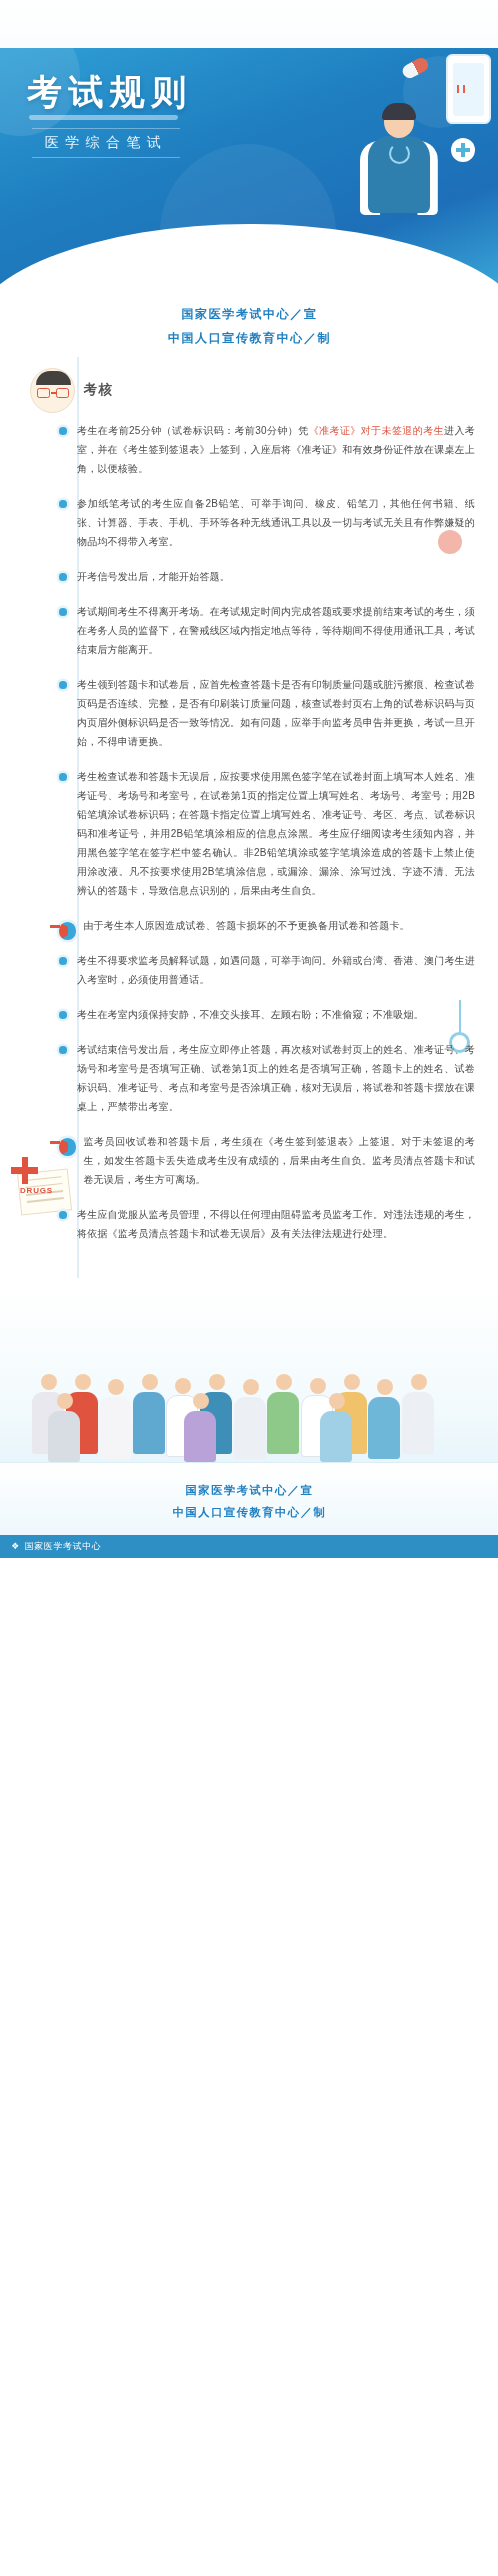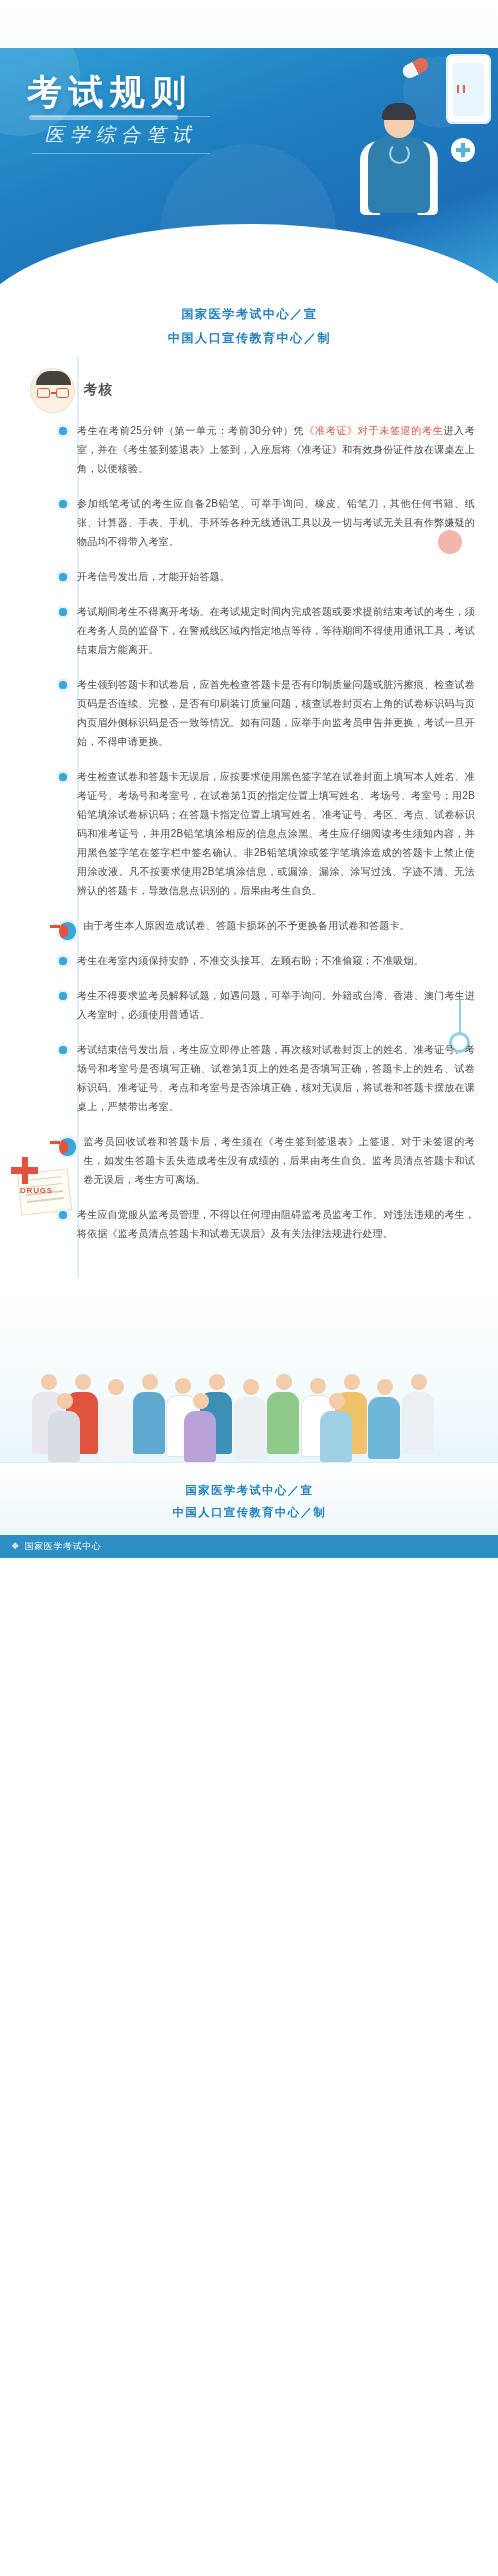--- a/index.html
+++ b/index.html
@@ -52,28 +52,27 @@
   }
   .title-underline {
     position: absolute;
     top: 67px; left: 29px;
     width: 149px; height: 4.8px;
     background: rgba(255,255,255,0.45);
     border-radius: 2.4px;
   }
   .title-sub {
     position: absolute;
-    top: 68px; left: 32px;
-    font-size: 19px;
+    top: 80px; left: 32px;
+    font-size: 14px;
     color: #eaf6ff;
     letter-spacing: 6.4px;
     padding: 4.8px 12.8px;
     border-top: 0.8px solid rgba(255,255,255,0.35);
     border-bottom: 0.8px solid rgba(255,255,255,0.35);
-    font-style: italic;
   }
   
   .doc {
     position: absolute;
     right: 56px; top: 58px;
     width: 88px; height: 120px;
   }
   .doc .head {
     position: absolute; left: 29px; top: 0;
     width: 30px; height: 32px; border-radius: 50%;
@@ -373,30 +372,30 @@
       <div class="redcross"></div>
       <div class="drugs-label">DRUGS</div>
     </div>
     <div class="art art-steth2">
       <div class="tube"></div>
       <div class="ring"></div>
     </div>
 
     <ul class="rules">
       <li>
-        <span>考生在考前25分钟（第一单元：考前30分钟）凭</span><span class="hl">《准考证》对于未签退的考生</span><span>进入考室，并在《考生签到签退表》上签到，入座后将《准考证》和有效身份证件放在课桌左上角，以便核验。</span>
+        <span>考生在考前25分钟（试卷标识码：考前30分钟）凭</span><span class="hl">《准考证》对于未签退的考生</span><span>进入考室，并在《考生签到签退表》上签到，入座后将《准考证》和有效身份证件放在课桌左上角，以便核验。</span>
       </li>
       <li>参加纸笔考试的考生应自备2B铅笔、可举手询问、橡皮、铅笔刀，其他任何书籍、纸张、计算器、手表、手机、手环等各种无线通讯工具以及一切与考试无关且有作弊嫌疑的物品均不得带入考室。</li>
       <li>开考信号发出后，才能开始答题。</li>
       <li>考试期间考生不得离开考场。在考试规定时间内完成答题或要求提前结束考试的考生，须在考务人员的监督下，在警戒线区域内指定地点等待，等待期间不得使用通讯工具，考试结束后方能离开。</li>
       <li>考生领到答题卡和试卷后，应首先检查答题卡是否有印制质量问题或脏污擦痕、检查试卷页码是否连续、完整，是否有印刷装订质量问题，核查试卷封页右上角的试卷标识码与页内页眉外侧标识码是否一致等情况。如有问题，应举手向监考员申告并更换，考试一旦开始，不得申请更换。</li>
       <li>考生检查试卷和答题卡无误后，应按要求使用黑色签字笔在试卷封面上填写本人姓名、准考证号、考场号和考室号，在试卷第1页的指定位置上填写姓名、考场号、考室号；用2B铅笔填涂试卷标识码；在答题卡指定位置上填写姓名、准考证号、考区、考点、试卷标识码和准考证号，并用2B铅笔填涂相应的信息点涂黑。考生应仔细阅读考生须知内容，并用黑色签字笔在签字栏中签名确认。非2B铅笔填涂或签字笔填涂造成的答题卡上禁止使用涂改液。凡不按要求使用2B笔填涂信息，或漏涂、漏涂、涂写过浅、字迹不清、无法辨认的答题卡，导致信息点识别的，后果由考生自负。</li>
       <li class="note">由于考生本人原因造成试卷、答题卡损坏的不予更换备用试卷和答题卡。<span class="tail"></span></li>
+      <li>考生不得要求监考员解释试题，如遇问题，可举手询问。外籍或台湾、香港、澳门考生进入考室时，必须使用普通话。</li>
       <li>考生在考室内须保持安静，不准交头接耳、左顾右盼；不准偷窥；不准吸烟。</li>
-      <li>考生不得要求监考员解释试题，如遇问题，可举手询问。外籍或台湾、香港、澳门考生进入考室时，必须使用普通话。</li>
       <li>考试结束信号发出后，考生应立即停止答题，再次核对试卷封页上的姓名、准考证号、考场号和考室号是否填写正确、试卷第1页上的姓名是否填写正确，答题卡上的姓名、试卷标识码、准考证号、考点和考室号是否涂填正确，核对无误后，将试卷和答题卡摆放在课桌上，严禁带出考室。</li>
       <li class="note">监考员回收试卷和答题卡后，考生须在《考生签到签退表》上签退。对于未签退的考生，如发生答题卡丢失造成考生没有成绩的，后果由考生自负。监考员清点答题卡和试卷无误后，考生方可离场。<span class="tail"></span></li>
       <li>考生应自觉服从监考员管理，不得以任何理由阻碍监考员监考工作。对违法违规的考生，将依据《监考员清点答题卡和试卷无误后》及有关法律法规进行处理。</li>
     </ul>
   </div>
 
   <div class="crowd">
     <div class="person" style="left:32px;">
         <div class="h"></div>
         <div class="b" style="background:#e8e8ee;"></div>

